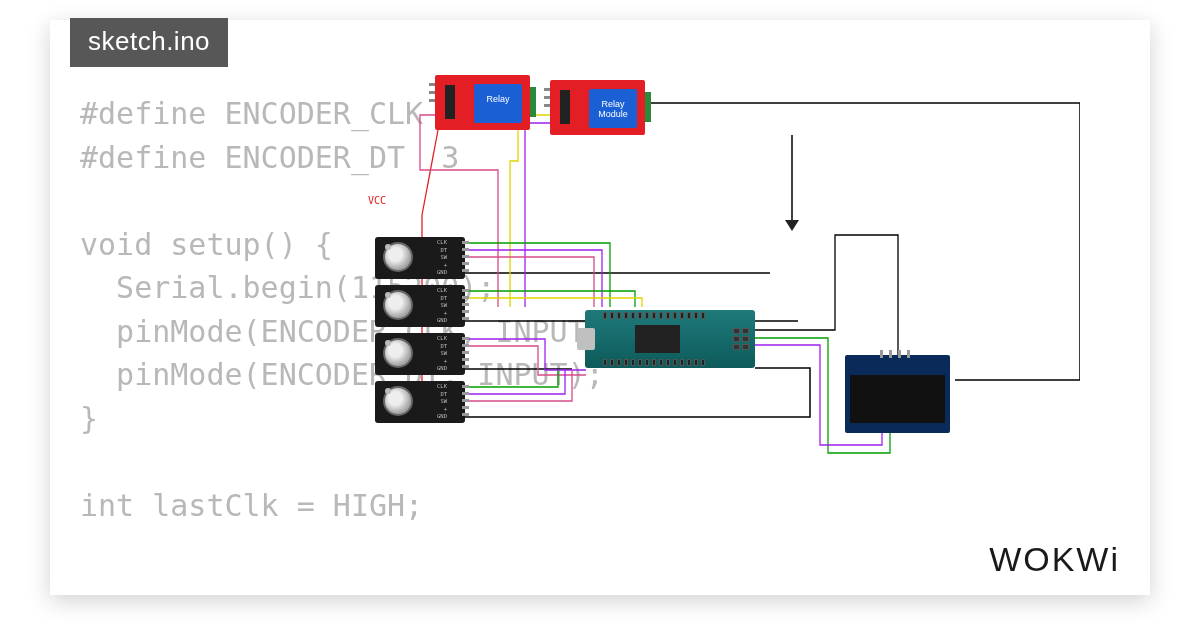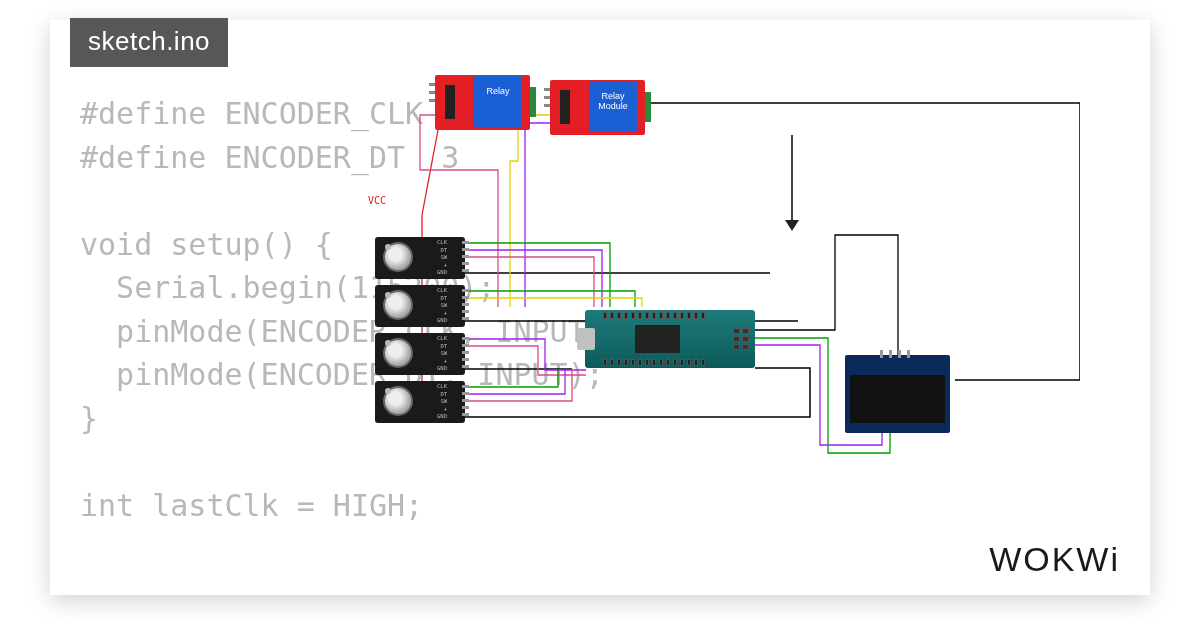--- a/index.html
+++ b/index.html
@@ -64,23 +64,23 @@
   .relay {
     position: absolute;
     width: 95px;
     height: 55px;
     background: #e31e24;
     border-radius: 2px;
   }
   .relay .blue {
     position: absolute;
     right: 8px;
-    top: 1px;
+    top: 9px;
     width: 48px;
-    height: 51px;
+    height: 39px;
     background: #1a5fd4;
     border-radius: 2px;
     font-size: 9px;
     color: #fff;
     text-align: center;
     padding-top: 10px;
   }
   .relay .pins-l {
     position: absolute;
     left: -6px;

